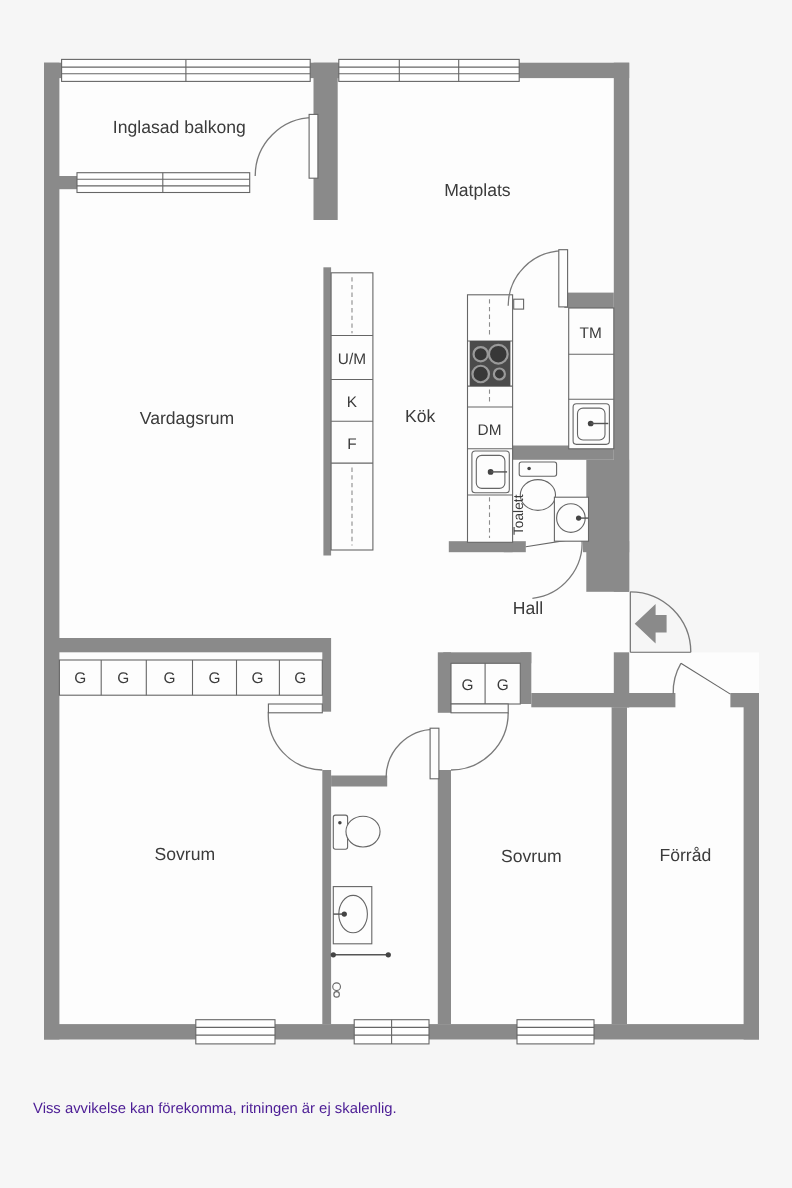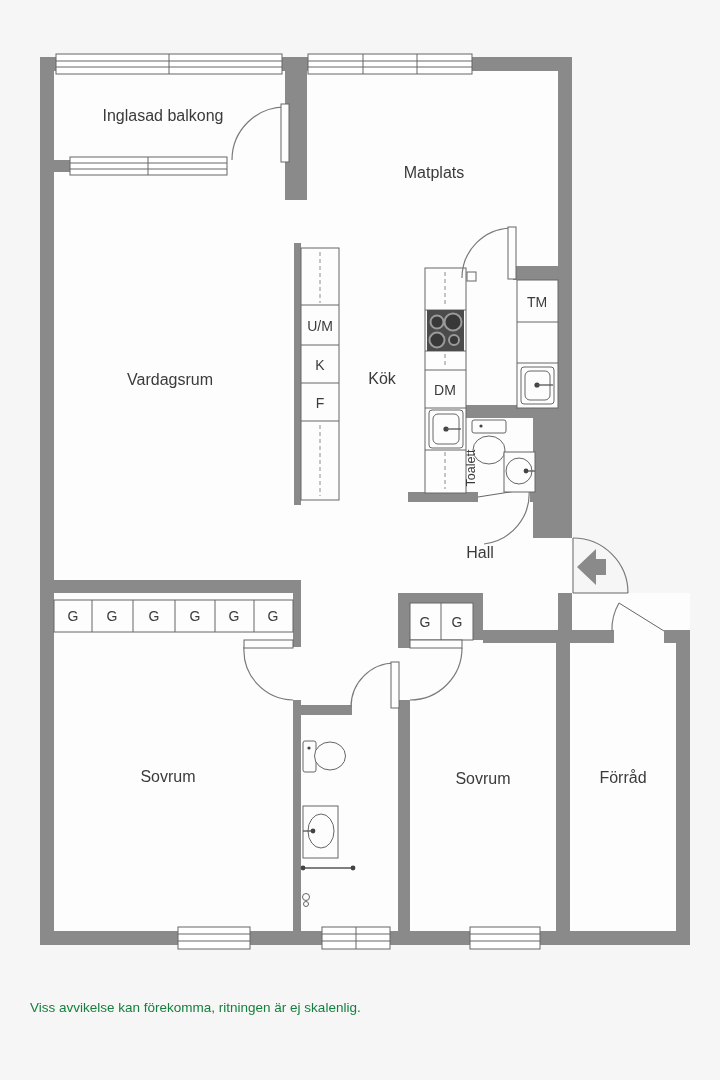--- a/index.html
+++ b/index.html
@@ -1,19 +1,19 @@
 <!DOCTYPE html>
 <html><head>
 <meta charset="utf-8">
 <style>
   html,body{margin:0;padding:0;}
   body{background:#e9e9e9;font-family:"Liberation Sans","DejaVu Sans",sans-serif;}
   .page{position:relative;width:720px;height:1080px;background:#f6f6f6;overflow:hidden;}
   .plan-svg{position:absolute;left:0;top:0;}
-  .footer-note{position:absolute;left:30px;top:1000px;font-size:13.5px;color:#15803d;
+  .footer-note{position:absolute;left:30px;top:1000px;font-size:13.5px;color:#4c1d95;
     font-family:"Liberation Sans","DejaVu Sans",sans-serif;}
   text{font-family:"Liberation Sans","DejaVu Sans",sans-serif;fill:#3b3b3b;}
   .room-label{font-size:16px;}
   .small-label{font-size:14px;}
   .tiny-label{font-size:12.5px;}
   .wall{fill:#8a8a8a;}
   .floor{fill:#fdfdfd;}
   .box{fill:#fdfdfd;stroke:#666;stroke-width:1;}
   .win{fill:#ffffff;stroke:#666;stroke-width:1;}
   .thin{stroke:#666;stroke-width:1;fill:none;}

